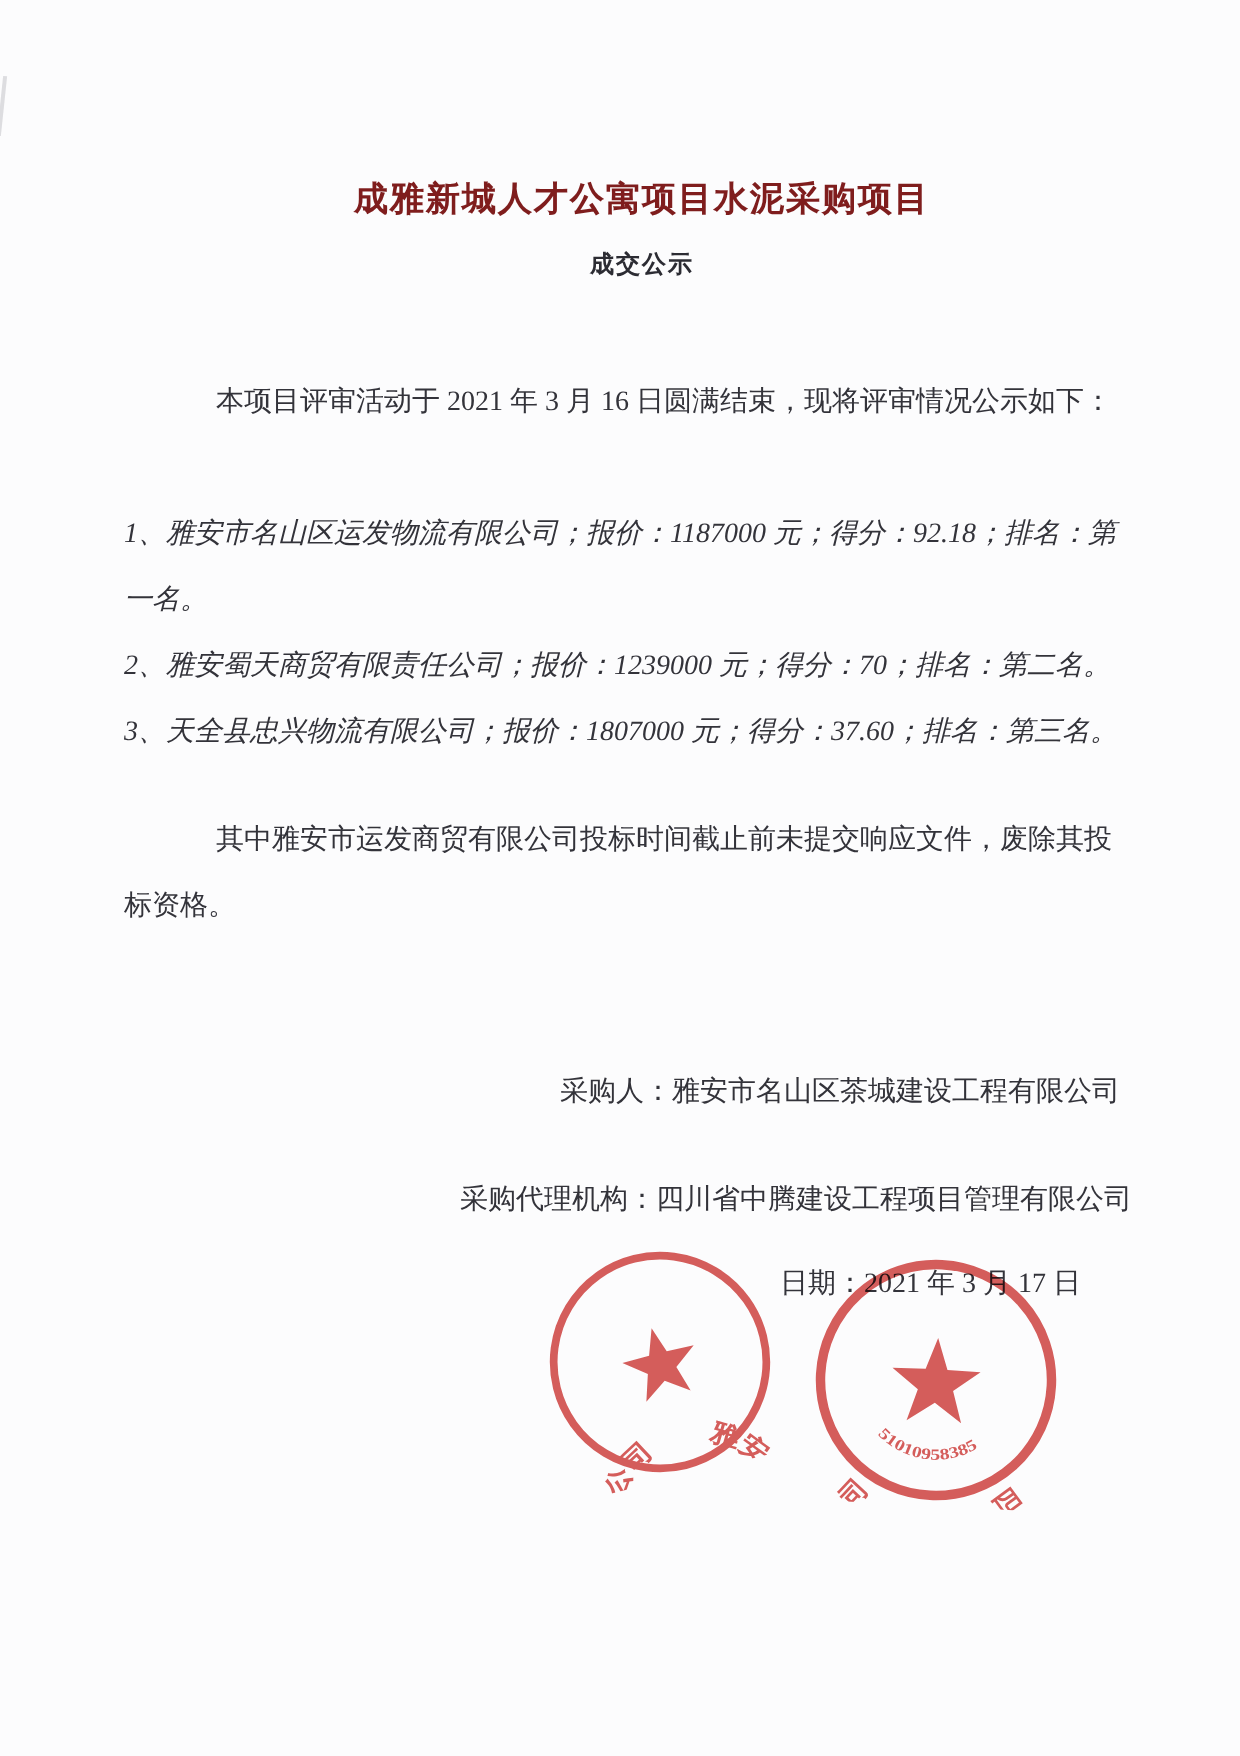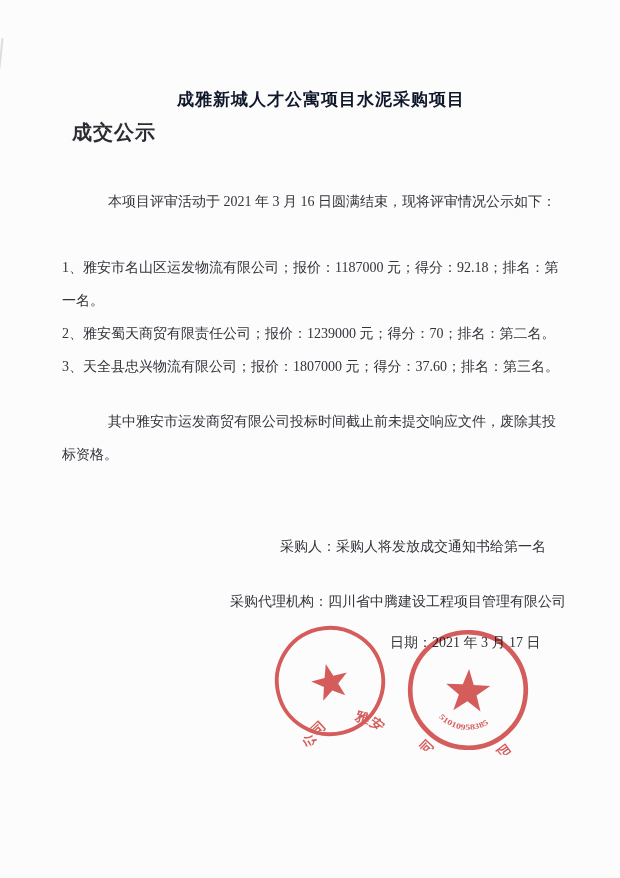--- a/index.html
+++ b/index.html
@@ -23,40 +23,40 @@
     background: #c3c3c9; opacity: .55;
     transform: rotate(6deg);
   }
   .doc-title {
     margin: 0; padding: 0;
     text-align: center;
     transform: translateX(10px);
     font-size: 17px; font-weight: bold;
     letter-spacing: 1px;
     line-height: 24px;
-    color: #0f172a;
+    color: #7f1d1d;
   }
   .doc-subtitle {
     margin: 8px 0 0 0; padding: 0;
-    text-align: left;
+    text-align: center;
     transform: translateX(10px);
-    font-size: 20px; font-weight: bold;
+    font-size: 12px; font-weight: bold;
     letter-spacing: 1px;
     line-height: 24px;
     color: #2c2c33;
   }
   .content { width: 498px; }
   p { margin: 0; font-size: 14px; line-height: 33px; }
   .intro { margin-top: 41px; text-indent: 46px; }
-  .items { margin-top: 33px; }
-  .para-disqualify { margin-top: 22px; text-indent: 46px; }
+  .items { margin-top: 33px; font-style: italic; }
+  .para-disqualify { margin-top: 22px; text-indent: 46px; font-family: Liberation Mono, monospace; }
   .para-publicity { margin-top: 6px; text-indent: 46px; }
   .sig { white-space: nowrap; }
   .purchaser-line { margin-top: 59px; margin-left: 218px; }
-  .agency-line { margin-top: 22px; margin-left: 168px; }
+  .agency-line { margin-top: 22px; margin-left: 168px; font-family: Liberation Mono, monospace; }
   .date-line { margin-top: 8px; margin-left: 328px; }
   .seal {
     position: absolute;
     mix-blend-mode: multiply;
     opacity: .82;
     pointer-events: none;
   }
   .seal-left { left: 272px; top: 623px; width: 116px; height: 116px; transform: rotate(-14deg); }
   .seal-right { left: 405px; top: 627px; width: 126px; height: 126px; transform: rotate(3deg); }
   .seal text { font-family: "Liberation Serif", "DejaVu Serif", serif; font-weight: bold; }
@@ -74,21 +74,21 @@
     <p class="intro">本项目评审活动于 2021 年 3 月 16 日圆满结束，现将评审情况公示如下：</p>
 
     <div class="items">
       <p>1、雅安市名山区运发物流有限公司；报价：1187000 元；得分：92.18；排名：第一名。</p>
       <p>2、雅安蜀天商贸有限责任公司；报价：1239000 元；得分：70；排名：第二名。</p>
       <p>3、天全县忠兴物流有限公司；报价：1807000 元；得分：37.60；排名：第三名。</p>
     </div>
 
     <p class="para-disqualify">其中雅安市运发商贸有限公司投标时间截止前未提交响应文件，废除其投标资格。</p>
 
-    <p class="sig purchaser-line">采购人：采购人将发放成交通知书给第一名</p>
+    <p class="sig purchaser-line">采购人：雅安市名山区茶城建设工程有限公司</p>
     <p class="sig agency-line">采购代理机构：四川省中腾建设工程项目管理有限公司</p>
     <p class="sig date-line">日期：2021 年 3 月 17 日</p>
   </div>
 
   <svg class="seal seal-left" viewBox="0 0 120 120">
     <defs>
       <path id="arcL" d="M 60,103 A 43,43 0 1,1 59.99,103"></path>
     </defs>
     <circle cx="60" cy="60" r="55" fill="none" stroke-width="4" stroke="#cf3a38"></circle>
     <polygon points="60,42 64.7,55.5 79,55.8 67.6,64.5 71.8,78.2 60,70 48.2,78.2 52.4,64.5 41,55.8 55.3,55.5" fill="#cf3a38"></polygon>

